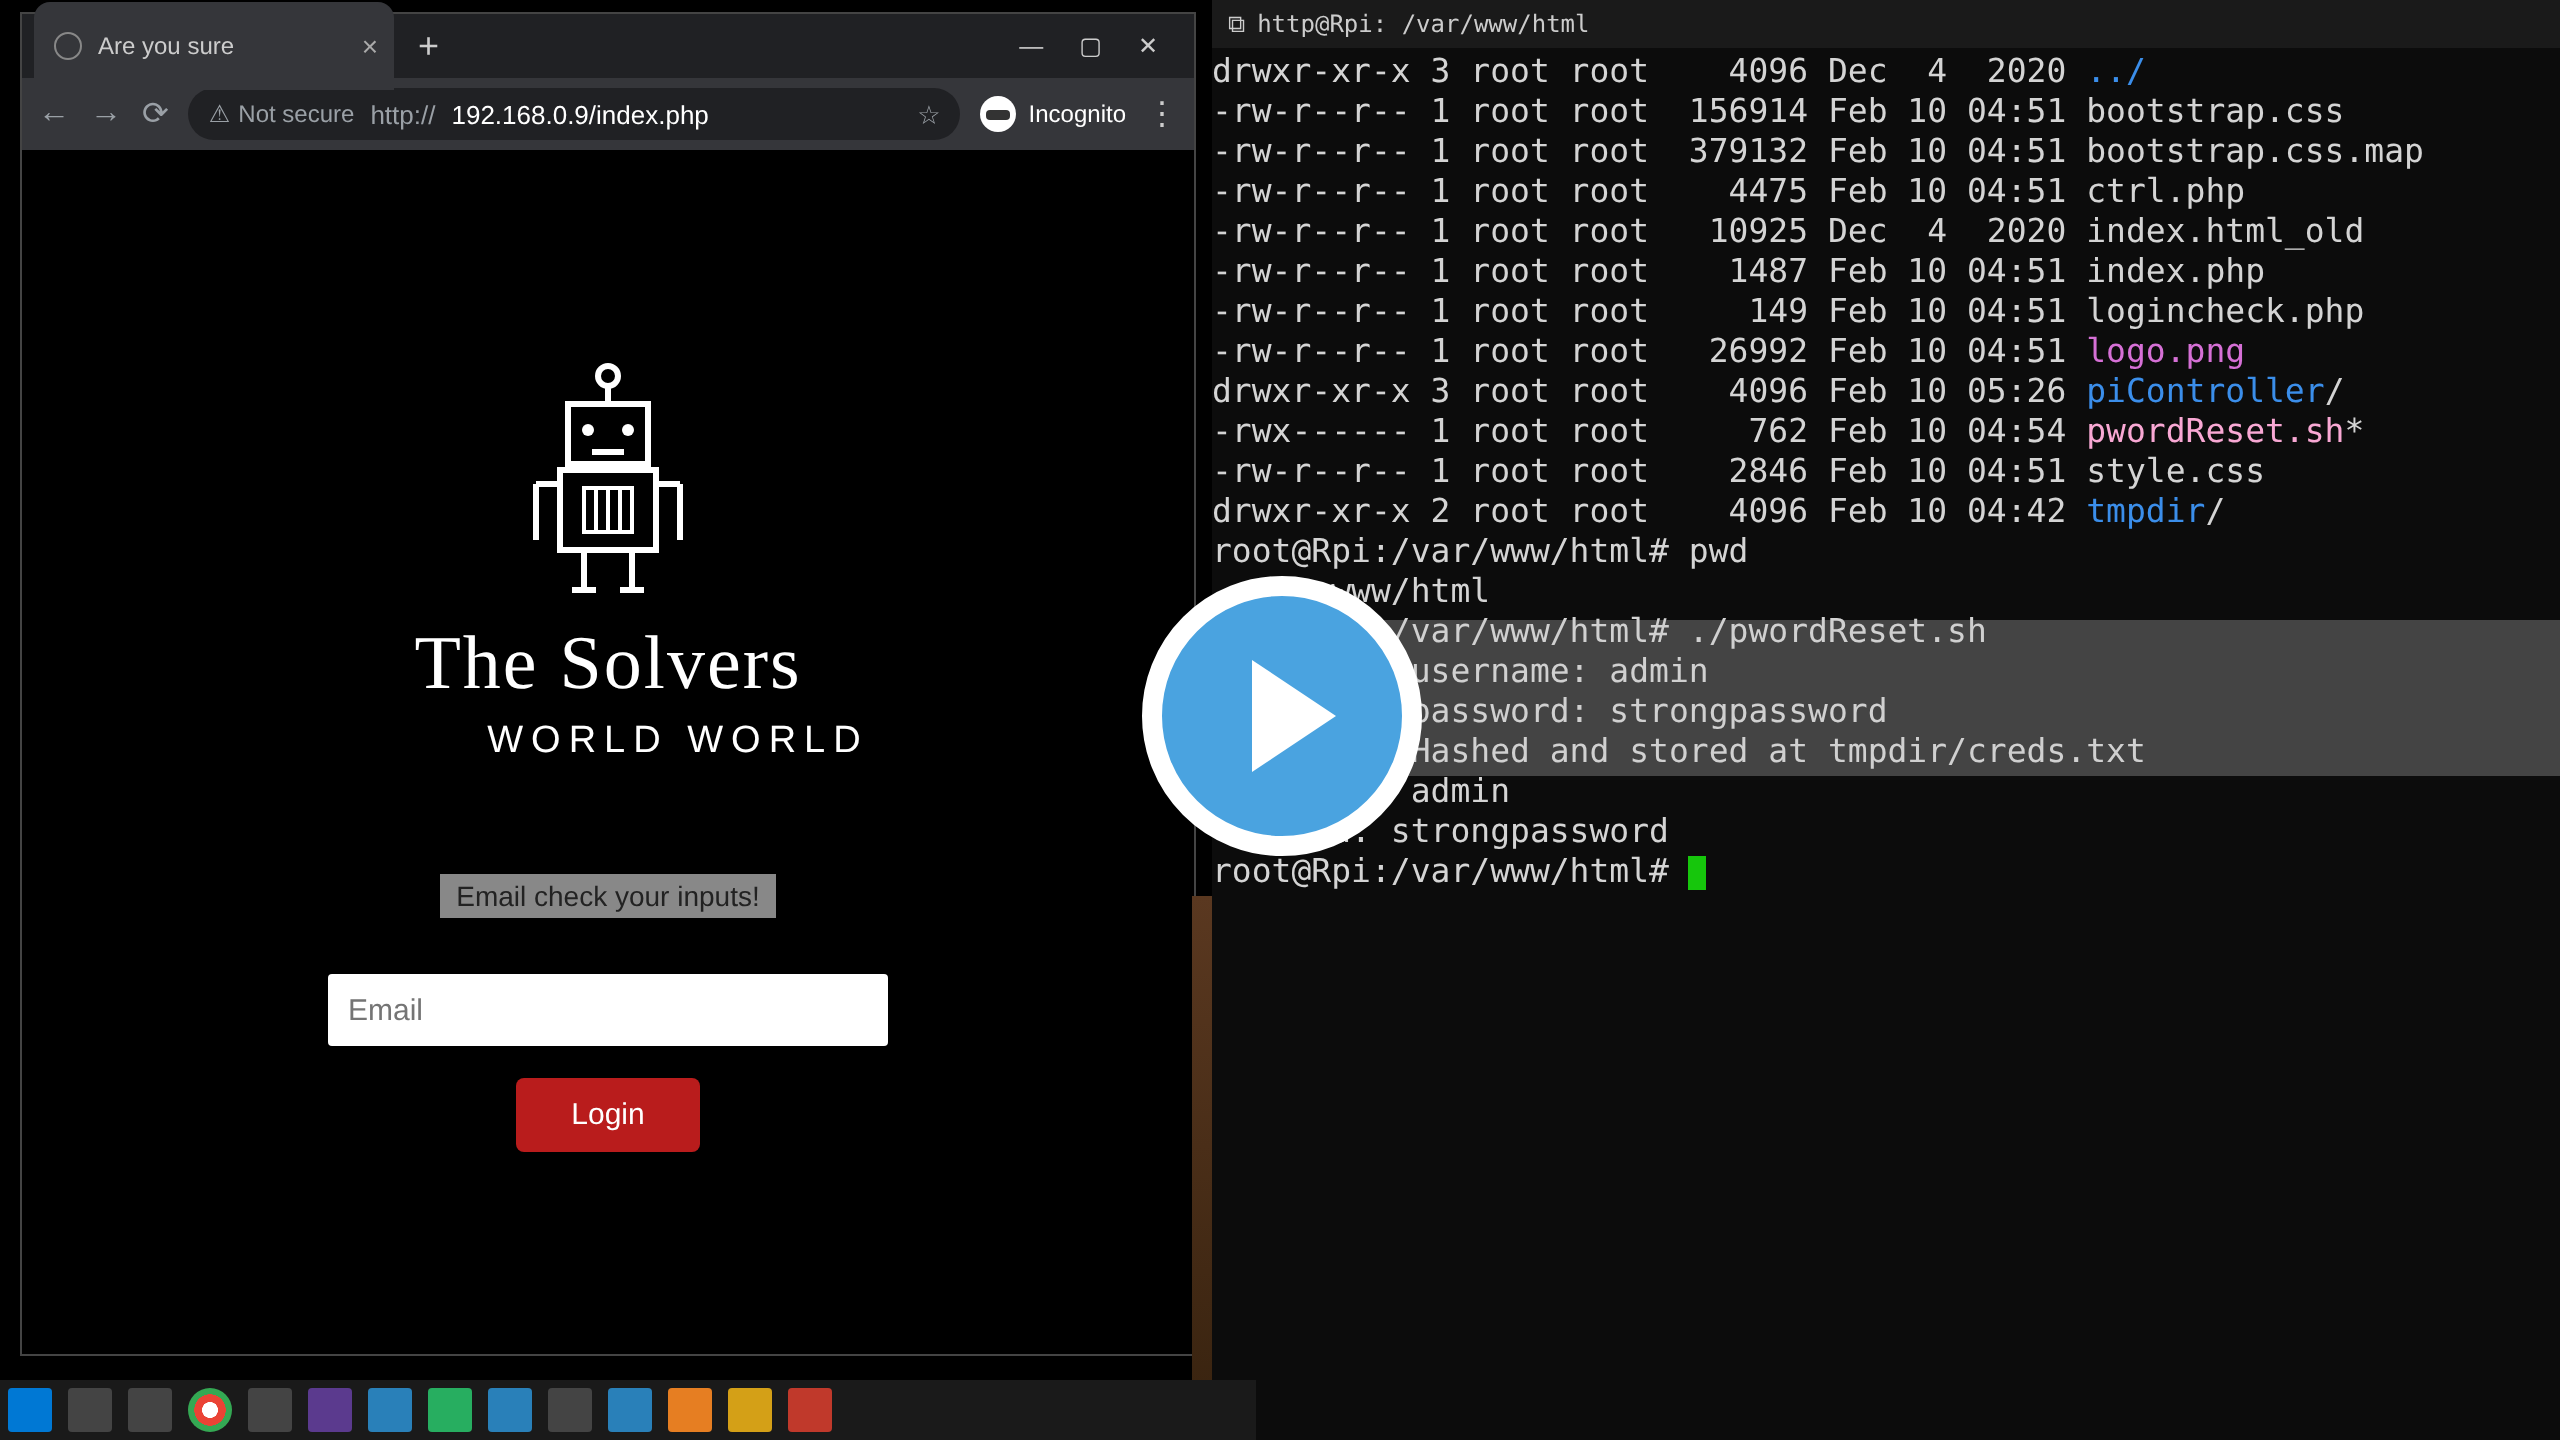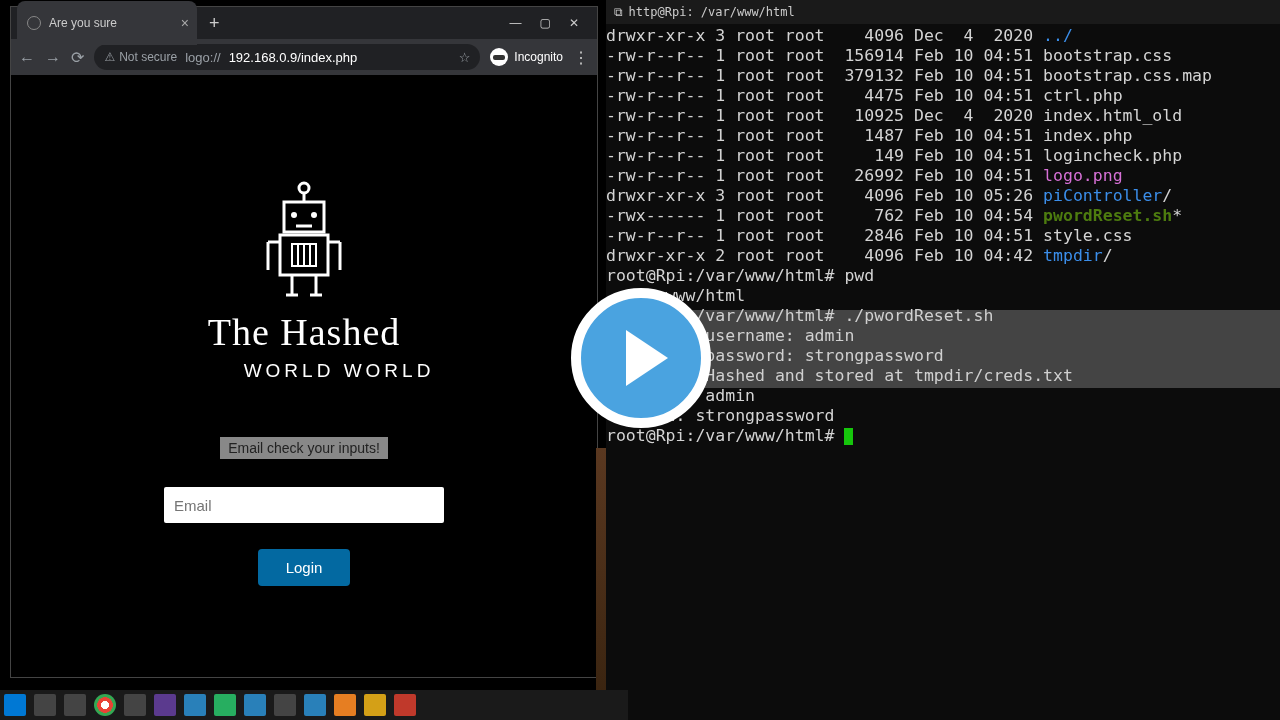--- a/index.html
+++ b/index.html
@@ -158,36 +158,36 @@
   color: #222;
   font-size: 14px;
   padding: 3px 8px;
   margin-top: 55px;
 }
 
 .login-form {
   margin-top: 28px;
   display: flex;
   flex-direction: column;
-  gap: 18px;
+  gap: 8px;
   width: 280px;
 }
 
 .login-input {
   height: 36px;
   background: #fff;
   border: none;
   padding: 0 10px;
   font-size: 15px;
   color: #666;
   border-radius: 2px;
 }
 
 .login-btn {
-  background: #0369a1;
+  background: #b91c1c;
   color: #fff;
   border: none;
   padding: 10px 28px;
   font-size: 15px;
   border-radius: 4px;
   align-self: center;
   margin-top: 8px;
 }
 
 
@@ -216,21 +216,21 @@
   padding: 2px 0;
   font-size: 16.5px;
   line-height: 20px;
   color: #d4d4d4;
   white-space: pre;
 }
 
 .term-line { display: block; }
 .c-blue { color: #3b8eea; }
 .c-magenta { color: #d670d6; }
-.c-green { color: #4d7c0f; font-weight: bold; }
+.c-green { color: #f9a8d4; }
 .cursor {
   display: inline-block;
   width: 9px;
   height: 17px;
   background: #16c60c;
   vertical-align: text-bottom;
 }
 
 .highlight-strip {
   position: absolute;
@@ -321,21 +321,21 @@
   </div>
   <div class="toolbar">
     <span class="nav-icon">←</span>
     <span class="nav-icon">→</span>
     <span class="nav-icon">⟳</span>
     <div class="address-bar">
       <span class="not-secure">
         <span>⚠</span>
         <span>Not secure</span>
       </span>
-      <span style="color:#9aa0a6">logo://</span>
+      <span style="color:#9aa0a6">http://</span>
         <span class="url-text">192.168.0.9/index.php</span>
       <span class="star-icon">☆</span>
     </div>
     <div class="incognito">
       <span class="incognito-icon">
           <span class="glasses"></span>
         </span>
       <span>Incognito</span>
     </div>
     <span class="menu-dots">⋮</span>
@@ -356,21 +356,21 @@
       <line x1="56" y1="64" x2="56" y2="86" stroke="#fff" stroke-width="2"></line>
       <line x1="26" y1="62" x2="14" y2="62" stroke="#fff" stroke-width="3"></line>
       <line x1="14" y1="62" x2="14" y2="90" stroke="#fff" stroke-width="3"></line>
       <line x1="74" y1="62" x2="86" y2="62" stroke="#fff" stroke-width="3"></line>
       <line x1="86" y1="62" x2="86" y2="90" stroke="#fff" stroke-width="3"></line>
       <line x1="38" y1="95" x2="38" y2="115" stroke="#fff" stroke-width="3"></line>
       <line x1="62" y1="95" x2="62" y2="115" stroke="#fff" stroke-width="3"></line>
       <line x1="32" y1="115" x2="44" y2="115" stroke="#fff" stroke-width="3"></line>
       <line x1="56" y1="115" x2="68" y2="115" stroke="#fff" stroke-width="3"></line>
     </svg>
-    <div class="brand-title">The Hashed</div>
+    <div class="brand-title">The Solvers</div>
     <div class="hello-world">WORLD WORLD</div>
     <div class="error-msg">Email check your inputs!</div>
     <div class="login-form">
       <input class="login-input" placeholder="Email" style="">
       <button class="login-btn">Login</button>
     </div>
   </div>
 </div>
 
 <div class="bg-strip"></div>

